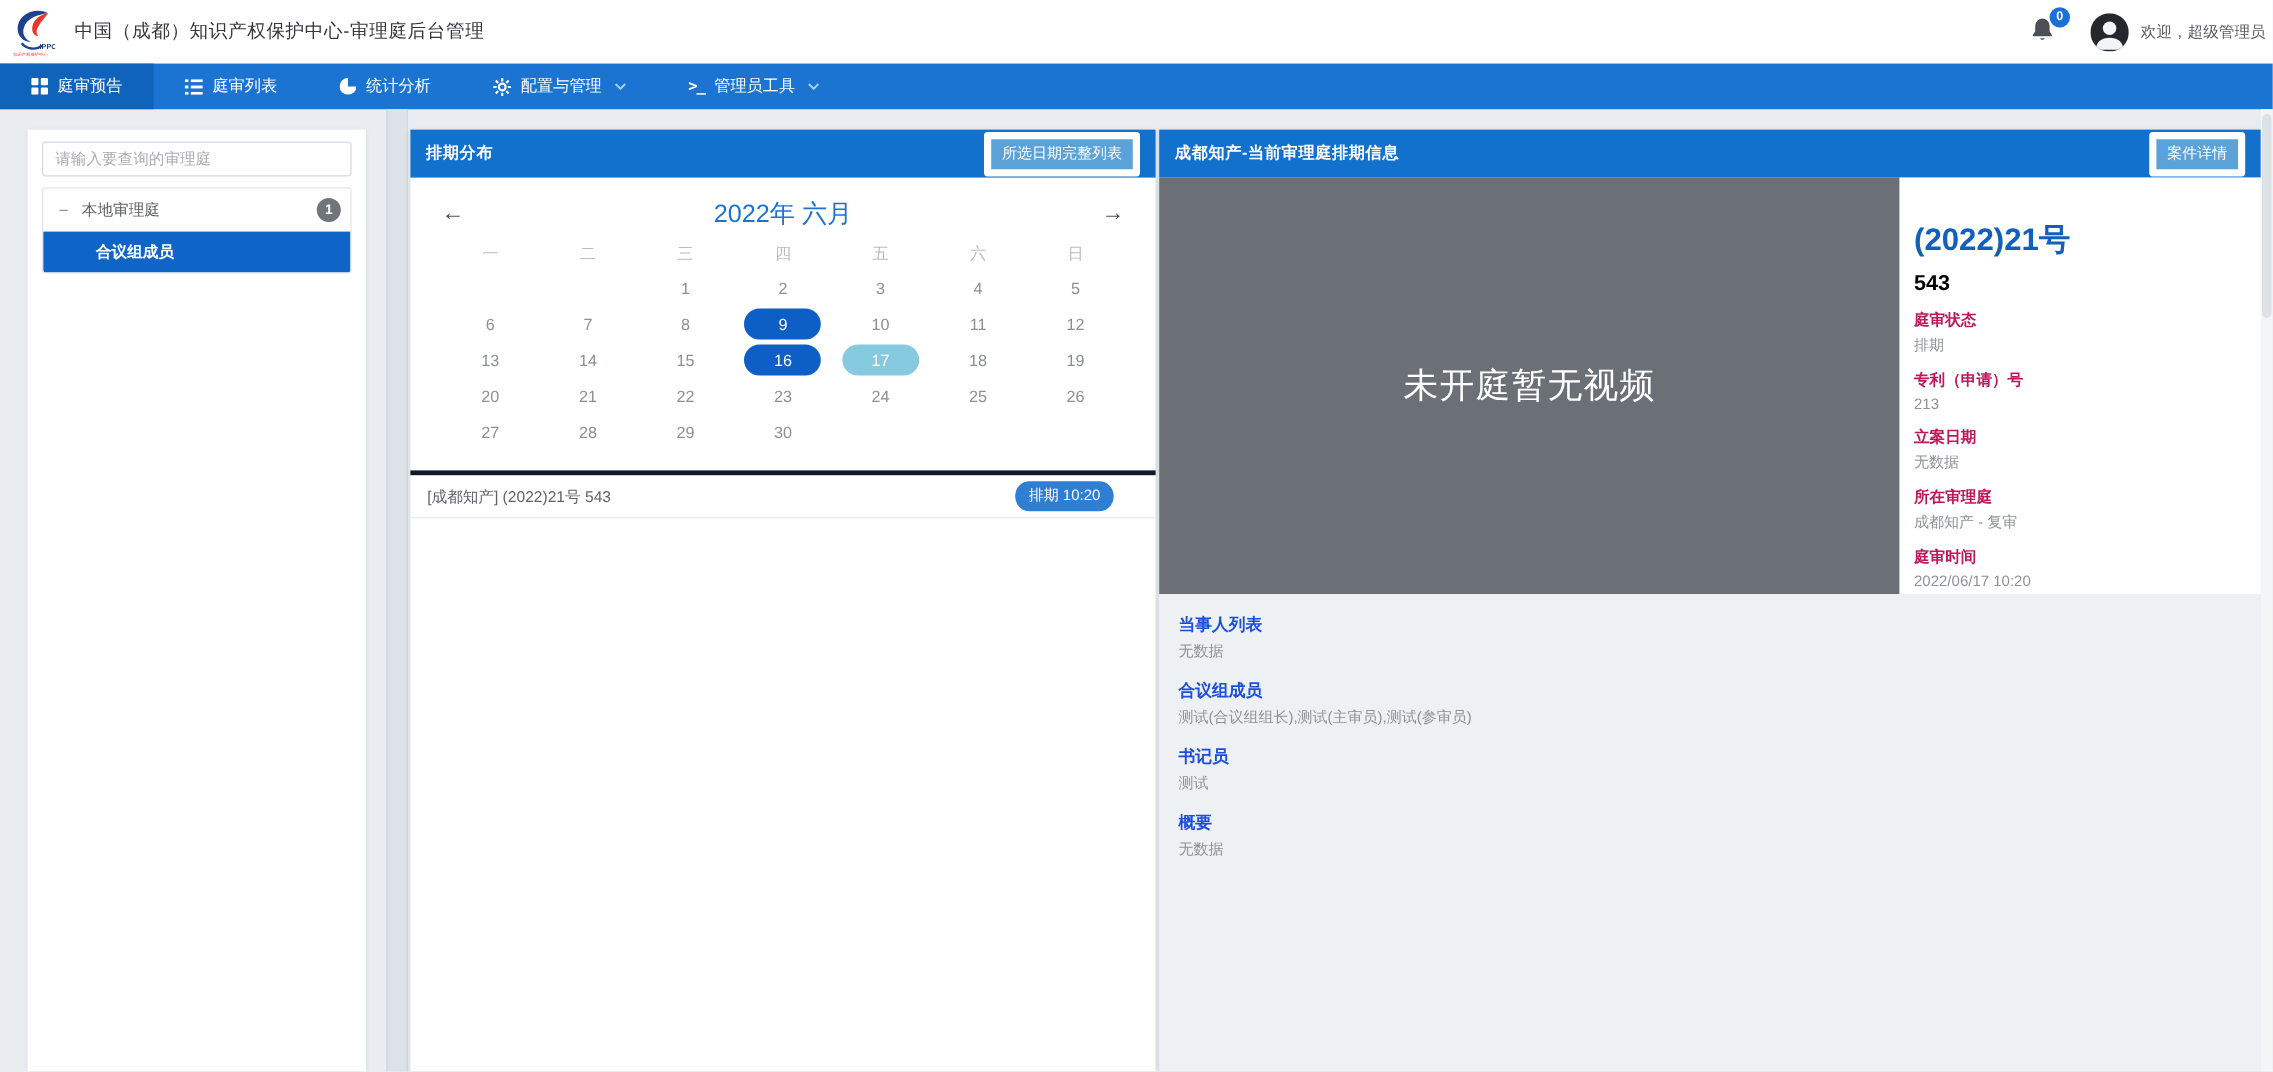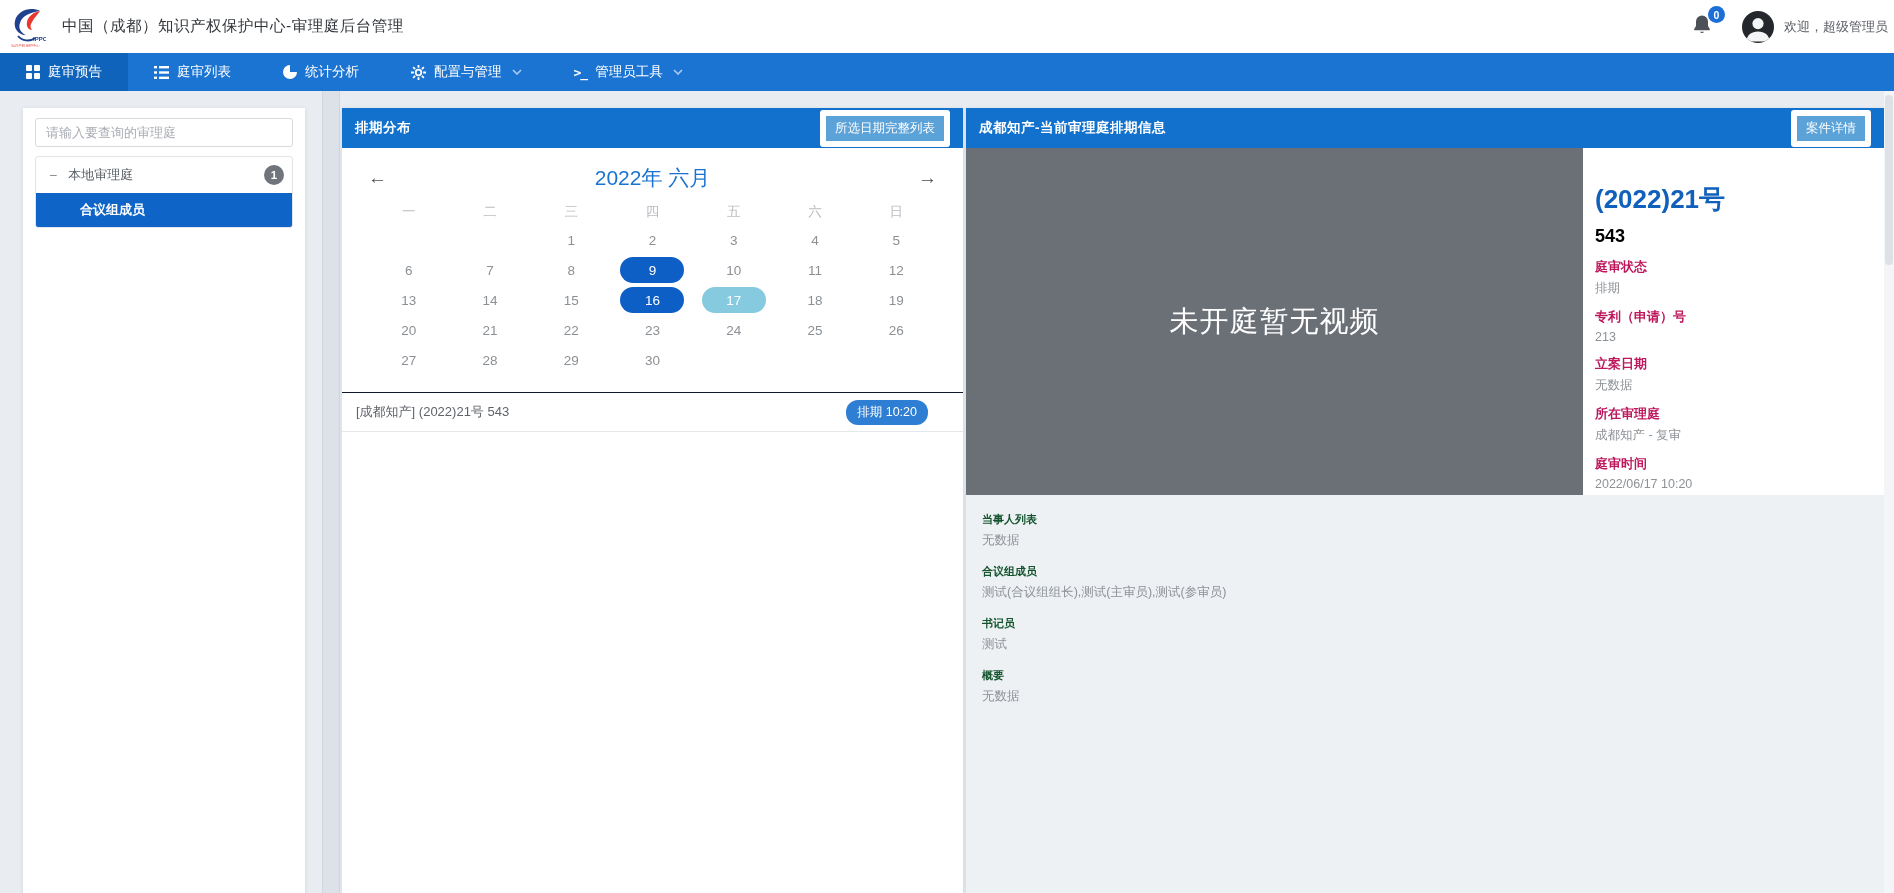--- a/index.html
+++ b/index.html
@@ -55,38 +55,38 @@
   .cal-arrow { width:40px; font-size:19px; font-weight:bold; color:#4a4f55; cursor:pointer; }
   .cal-arrow.next { text-align:right; }
   .cal-title { flex:1; text-align:center; color:#1a73d1; font-size:21px; }
   .cal-row { display:grid; grid-template-columns:repeat(7,1fr); align-items:center; justify-items:center; height:30px; }
   .cal-row.wd { height:27px; margin-top:4px; color:#b9bdc2; font-size:13.5px; }
   .day { font-size:13.5px; color:#8b9095; min-width:64px; height:26px; display:inline-flex; align-items:center; justify-content:center; border-radius:13px; cursor:pointer; }
   .day:empty { cursor:default; }
   .day-dark { background:#0d5fc5; color:#fff; }
   .day-light { background:#85cade; color:#fff; }
   .events { margin-top:17px; }
-  .event-row { border-top:1px solid #0f172a; border-bottom:1px solid #e5e8eb; height:40px; display:flex; align-items:center; justify-content:space-between; padding:0 14px; cursor:pointer;gap:41px; }
+  .event-row { border-top:4px solid #0f172a; border-bottom:1px solid #e5e8eb; height:40px; display:flex; align-items:center; justify-content:space-between; padding:0 14px; cursor:pointer;gap:41px; }
   .event-text { font-size:13px; color:#5f646a; }
   .event-badge { background:#2e7ed3; color:#fff; font-size:12.5px; border-radius:12px; padding:4px 11px; margin-right:21px; }
 
   
   .panel-detail { position:absolute; left:966px; top:108px; width:918px; bottom:0; background:#eef1f4; box-shadow:0 1px 4px rgba(60,70,85,.14); }
   .detail-body { display:flex; }
   .video { width:617px; height:347px; background:#6b6f76; display:flex; align-items:center; justify-content:center; }
   .video-text { color:#ffffff; font-size:29px; letter-spacing:1px; }
   .case-card { flex:1; height:347px; background:#fff; padding:28px 14px 0 12px; overflow:hidden; }
   .case-no { font-size:26px; font-weight:bold; color:#1160bb; margin-top:6px; }
   .case-sub { font-size:18px; font-weight:bold; color:#000000; margin-top:9px; }
   .fgroup { margin-top:11px; }
   .flabel { font-size:13px; font-weight:bold; color:#be185d; }
   .fvalue { font-size:12.5px; color:#8d9297; margin-top:4px; }
   .extras { padding:17px 16px 0; }
   .xgroup { margin-bottom:15px; }
-  .xlabel { font-size:11px; font-weight:bold; color:#14532d; }
+  .xlabel { font-size:14px; font-weight:bold; color:#1d4ed8; }
   .xvalue { font-size:12.5px; color:#8d9297; margin-top:5px; }
 </style>
 </head>
 <body>
 
 <div class="app-header">
   <svg class="logo" width="36" height="40" viewBox="0 0 36 40">
     <path d="M30 4C20-1 7 4 5 14c-1.8 8 4 14 11 14-5-2-8-7-6-12C12 8 22 5 30 4z" fill="#20418f"></path>
     <path d="M30 4c-6 1-12 5-13 11-1 5 2 8 5 8-2-2-2-5 0-8 2-4 6-8 8-11z" fill="#e8372c"></path>
     <path d="M8 29c4 5 12 6 17 2" stroke="#20418f" stroke-width="2" fill="none"></path>

